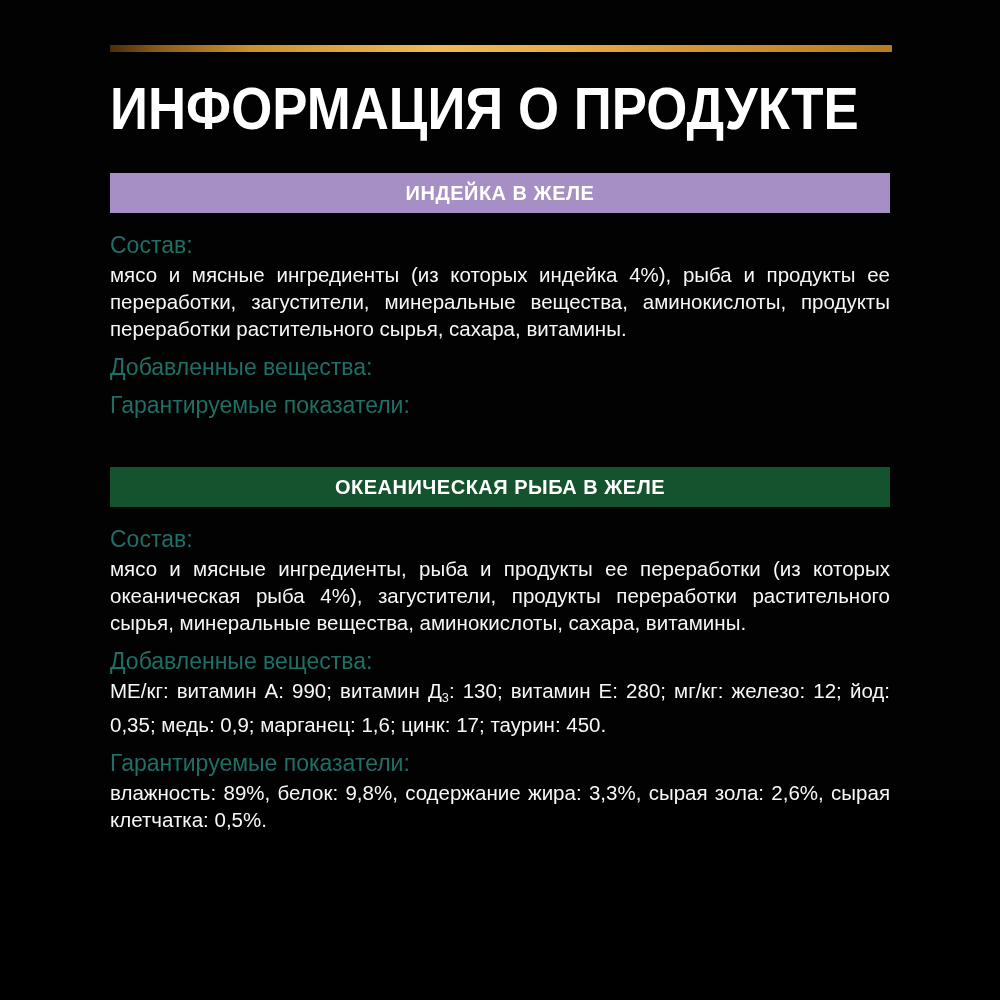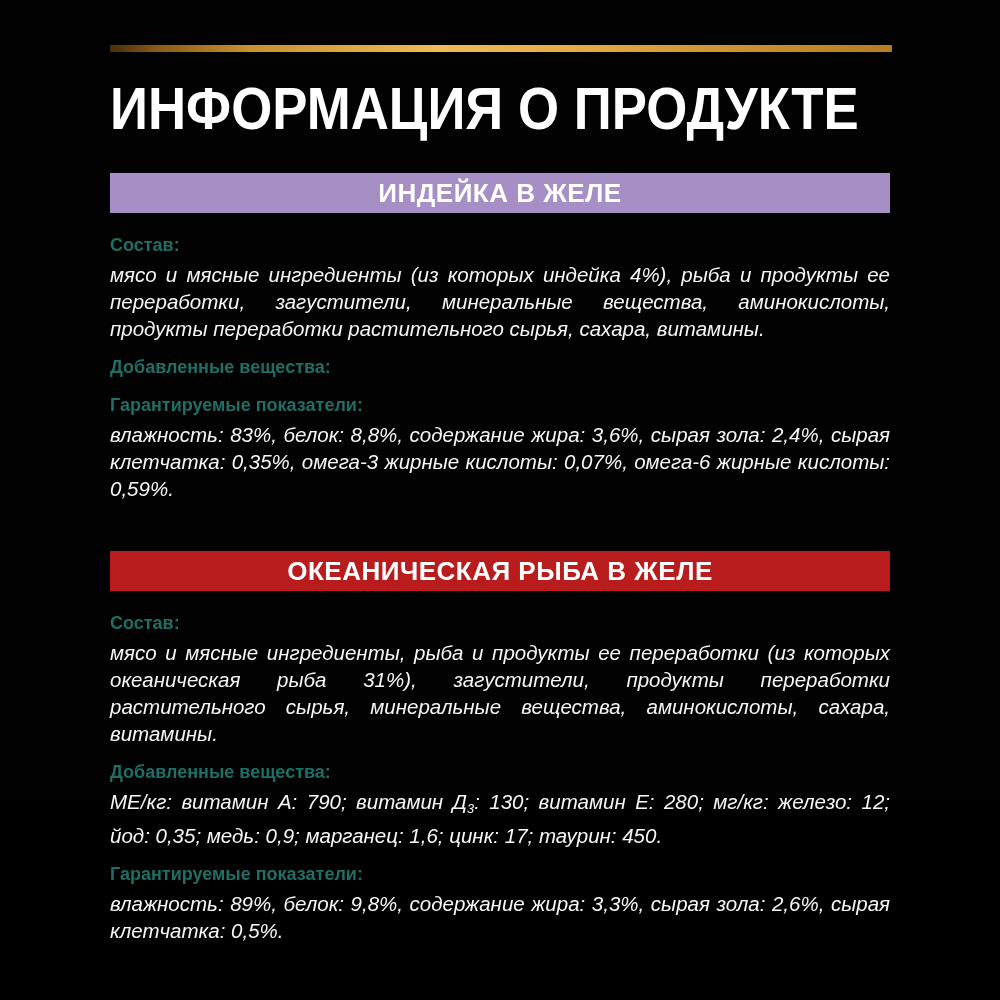--- a/index.html
+++ b/index.html
@@ -42,41 +42,40 @@
   .banner {
     height: 40px;
     display: flex;
     align-items: center;
     justify-content: center;
     margin-bottom: 19px;
   }
   .banner-label {
     color: #ffffff;
     font-weight: 700;
-    font-size: 26px;
+    font-size: 20px;
     letter-spacing: 0.5px;
     white-space: nowrap;
     text-align: center;
   }
   .section-heading {
     color: #1f6f66;
-    font-size: 18px;
-    font-weight: 700;
+    font-size: 23px;
+    font-weight: 400;
     line-height: 26px;
     margin: 12px 0 3px 0;
   }
   .section-heading.first { margin-top: 0; }
   .section-text {
     color: #f7f7f7;
     font-size: 20.5px;
     line-height: 27px;
     text-align: justify;
     text-align-last: left;
     margin: 0;
-    font-style: italic;
   }
   .sub3 {
     font-size: 0.62em;
     vertical-align: -0.28em;
   }
   .product-section { margin-bottom: 0; }
   .product-section + .product-section { margin-top: 49px; }
 </style>
 </head>
 <body>
@@ -92,32 +91,31 @@
       <div class="banner" style="background-color: rgb(165, 143, 197);">
         <span class="banner-label">ИНДЕЙКА В ЖЕЛЕ</span>
       </div>
 
       <h3 class="section-heading first">Состав:</h3>
       <p class="section-text">мясо и мясные ингредиенты (из которых индейка 4%), рыба и продукты ее переработки, загустители, минеральные вещества, аминокислоты, продукты переработки растительного сырья, сахара, витамины.</p>
 
       <h3 class="section-heading">Добавленные вещества:</h3>
 
       <h3 class="section-heading">Гарантируемые показатели:</h3>
-      <p class="section-text">влажность: 83%, белок: 8,8%, содержание жира: 3,6%, сырая зола: 2,4%, сырая клетчатка: 0,35%, омега-3 жирные кислоты: 0,07%, омега-6 жирные кислоты: 0,59%.</p>
     </section>
 
     <section class="product-section">
-      <div class="banner" style="background-color: #b91c1c;">
+      <div class="banner" style="background-color: #14532d;">
         <span class="banner-label">ОКЕАНИЧЕСКАЯ РЫБА В ЖЕЛЕ</span>
       </div>
 
       <h3 class="section-heading first">Состав:</h3>
-      <p class="section-text">мясо и мясные ингредиенты, рыба и продукты ее переработки (из которых океаническая рыба 31%), загустители, продукты переработки растительного сырья, минеральные вещества, аминокислоты, сахара, витамины.</p>
+      <p class="section-text">мясо и мясные ингредиенты, рыба и продукты ее переработки (из которых океаническая рыба 4%), загустители, продукты переработки растительного сырья, минеральные вещества, аминокислоты, сахара, витамины.</p>
 
       <h3 class="section-heading">Добавленные вещества:</h3>
-      <p class="section-text"><span>МЕ/кг: витамин А: 790; витамин Д</span><span class="sub3">3</span><span>: 130; витамин Е: 280; мг/кг: железо: 12; йод: 0,35; медь: 0,9; марганец: 1,6; цинк: 17; таурин: 450.</span></p>
+      <p class="section-text"><span>МЕ/кг: витамин А: 990; витамин Д</span><span class="sub3">3</span><span>: 130; витамин Е: 280; мг/кг: железо: 12; йод: 0,35; медь: 0,9; марганец: 1,6; цинк: 17; таурин: 450.</span></p>
 
       <h3 class="section-heading">Гарантируемые показатели:</h3>
       <p class="section-text">влажность: 89%, белок: 9,8%, содержание жира: 3,3%, сырая зола: 2,6%, сырая клетчатка: 0,5%.</p>
     </section>
 
   </div>
 </div>
 
 </body></html>

